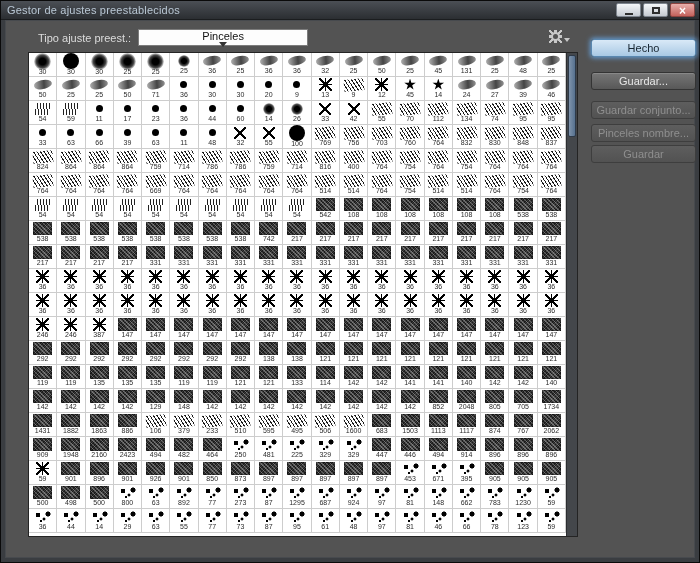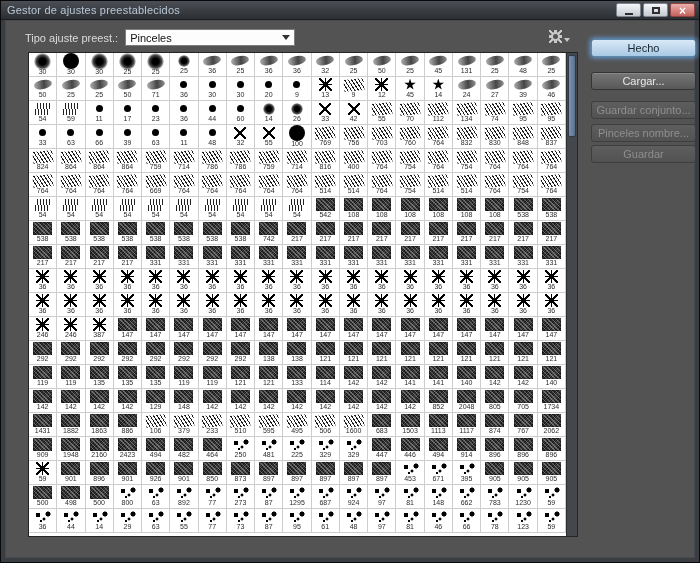--- a/index.html
+++ b/index.html
@@ -38,26 +38,26 @@
 
   
   .frame { flex:1; padding:0 4px 4px; background:#3a3d41; }
   .body {
     position:relative; width:100%; height:100%;
     background:#535353;
     border:1px solid #474a4e;
   }
 
   
-  .top-row { position:absolute; left:19px; top:8px; display:flex; align-items:center; gap:7px; }
+  .top-row { position:absolute; left:32px; top:8px; display:flex; align-items:center; gap:7px; }
   .combo-label { font-size:11px; color:#dcdcdc; }
   .combo {
     width:170px; height:17px; background:#fdfdfd; border:1px solid #7c7c7c;
     display:flex; align-items:center; justify-content:space-between;
-    padding:0 4px; cursor:default;
+    padding:0 4px; cursor:default;flex-direction:column;
   }
   .combo .combo-value { font-size:11px; color:#111; }
   .combo .arrow { width:0; height:0; border-left:4px solid transparent; border-right:4px solid transparent; border-top:5px solid #333; }
 
   
   .flyout { position:absolute; right:124px; top:9px; display:flex; align-items:flex-end; gap:2px; cursor:default; }
   .gear-icon { position:relative; width:13px; height:13px; }
   .gear-icon::before {
     content:""; position:absolute; inset:0;
     background:
@@ -1717,21 +1717,21 @@
             </div>
           </div>
         <div class="scrollbar">
           <div class="scroll-thumb"></div>
         </div>
       </div>
 
       <div class="btn-col">
         <div class="btn btn-default">Hecho</div>
         <div class="sp15"></div>
-        <div class="btn btn-enabled">Cargar...</div>
+        <div class="btn btn-enabled">Guardar...</div>
         <div class="sp11"></div>
         <div class="btn btn-disabled">Guardar conjunto...</div>
         <div class="sp5"></div>
         <div class="btn btn-disabled">Pinceles nombre...</div>
         <div class="sp3"></div>
         <div class="btn btn-disabled">Guardar</div>
       </div>
 
     </div>
   </div>

